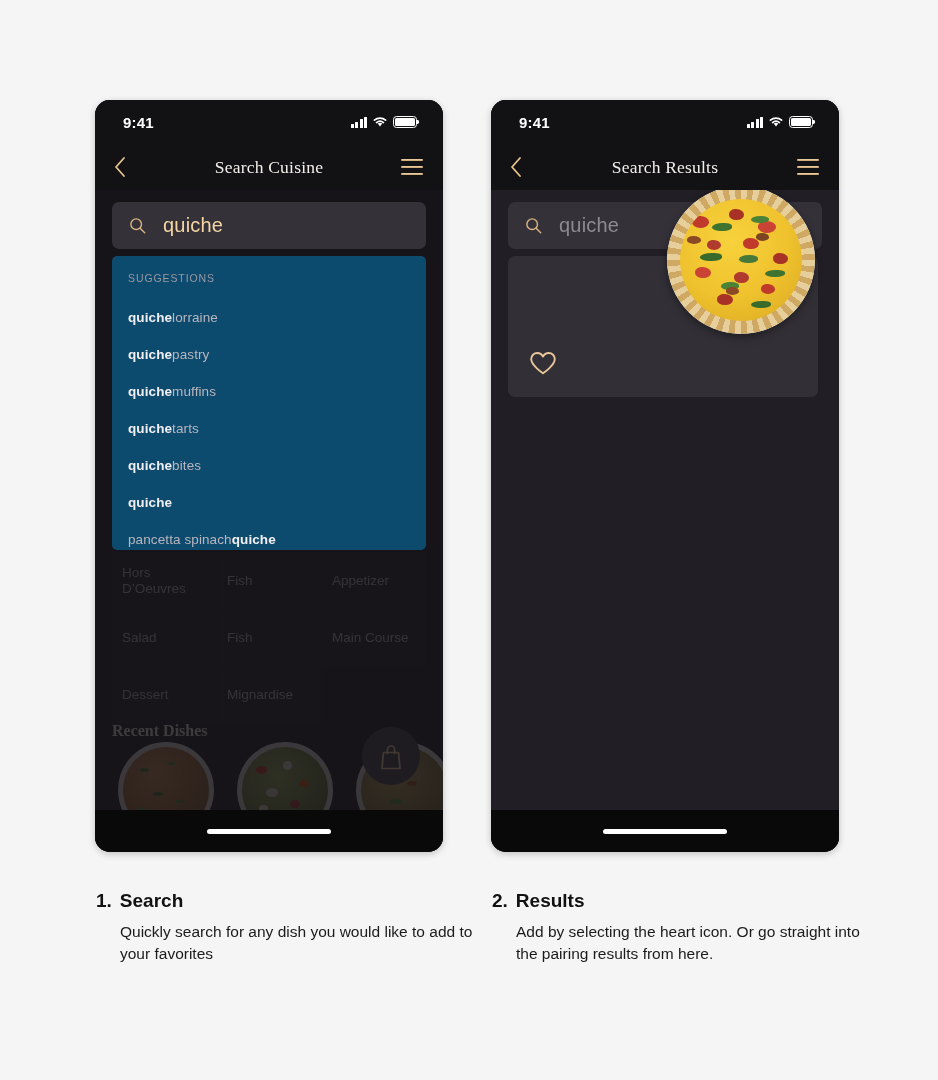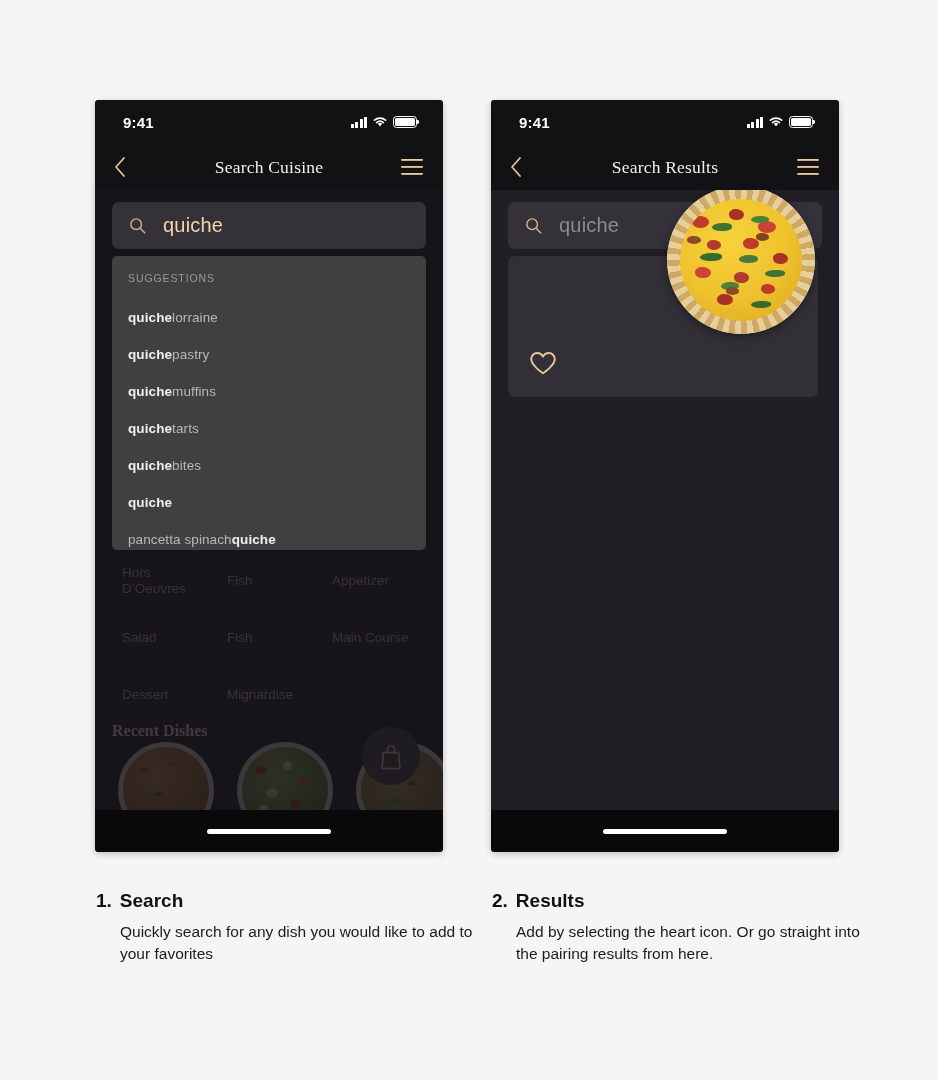--- a/index.html
+++ b/index.html
@@ -12,21 +12,21 @@
     overflow: hidden;
     position: relative;
   }
 
   
   .phone {
     position: absolute;
     width: 348px;
     height: 752px;
     background: #0e0e10;
-    border-radius: 4px;
+    border-radius: 15px;
     overflow: hidden;
     box-shadow: 0 2px 7px rgba(0,0,0,0.22);
   }
   #phone-left  { left: 95px;  top: 100px; }
   #phone-right { left: 491px; top: 100px; }
 
   .screen {
     position: absolute;
     inset: 0;
     background: #211f25;
@@ -196,21 +196,21 @@
   }
   .search-text { font-size: 20px; letter-spacing: 0.2px; }
   .search-text.filled { color: #f5d5a5; }
   .search-text.placeholder { color: #8d8a92; }
 
   
   .suggest-panel {
     position: absolute;
     left: 17px; top: 66px;
     width: 314px; height: 294px;
-    background: #404040;
+    background: #0c4a6e;
     border-radius: 5px;
     z-index: 6;
     padding: 16px 0 0 16px;
   }
   .suggest-head {
     font-size: 10.5px;
     color: #9b98a1;
     letter-spacing: 0.9px;
     margin-bottom: 15px;
   }

